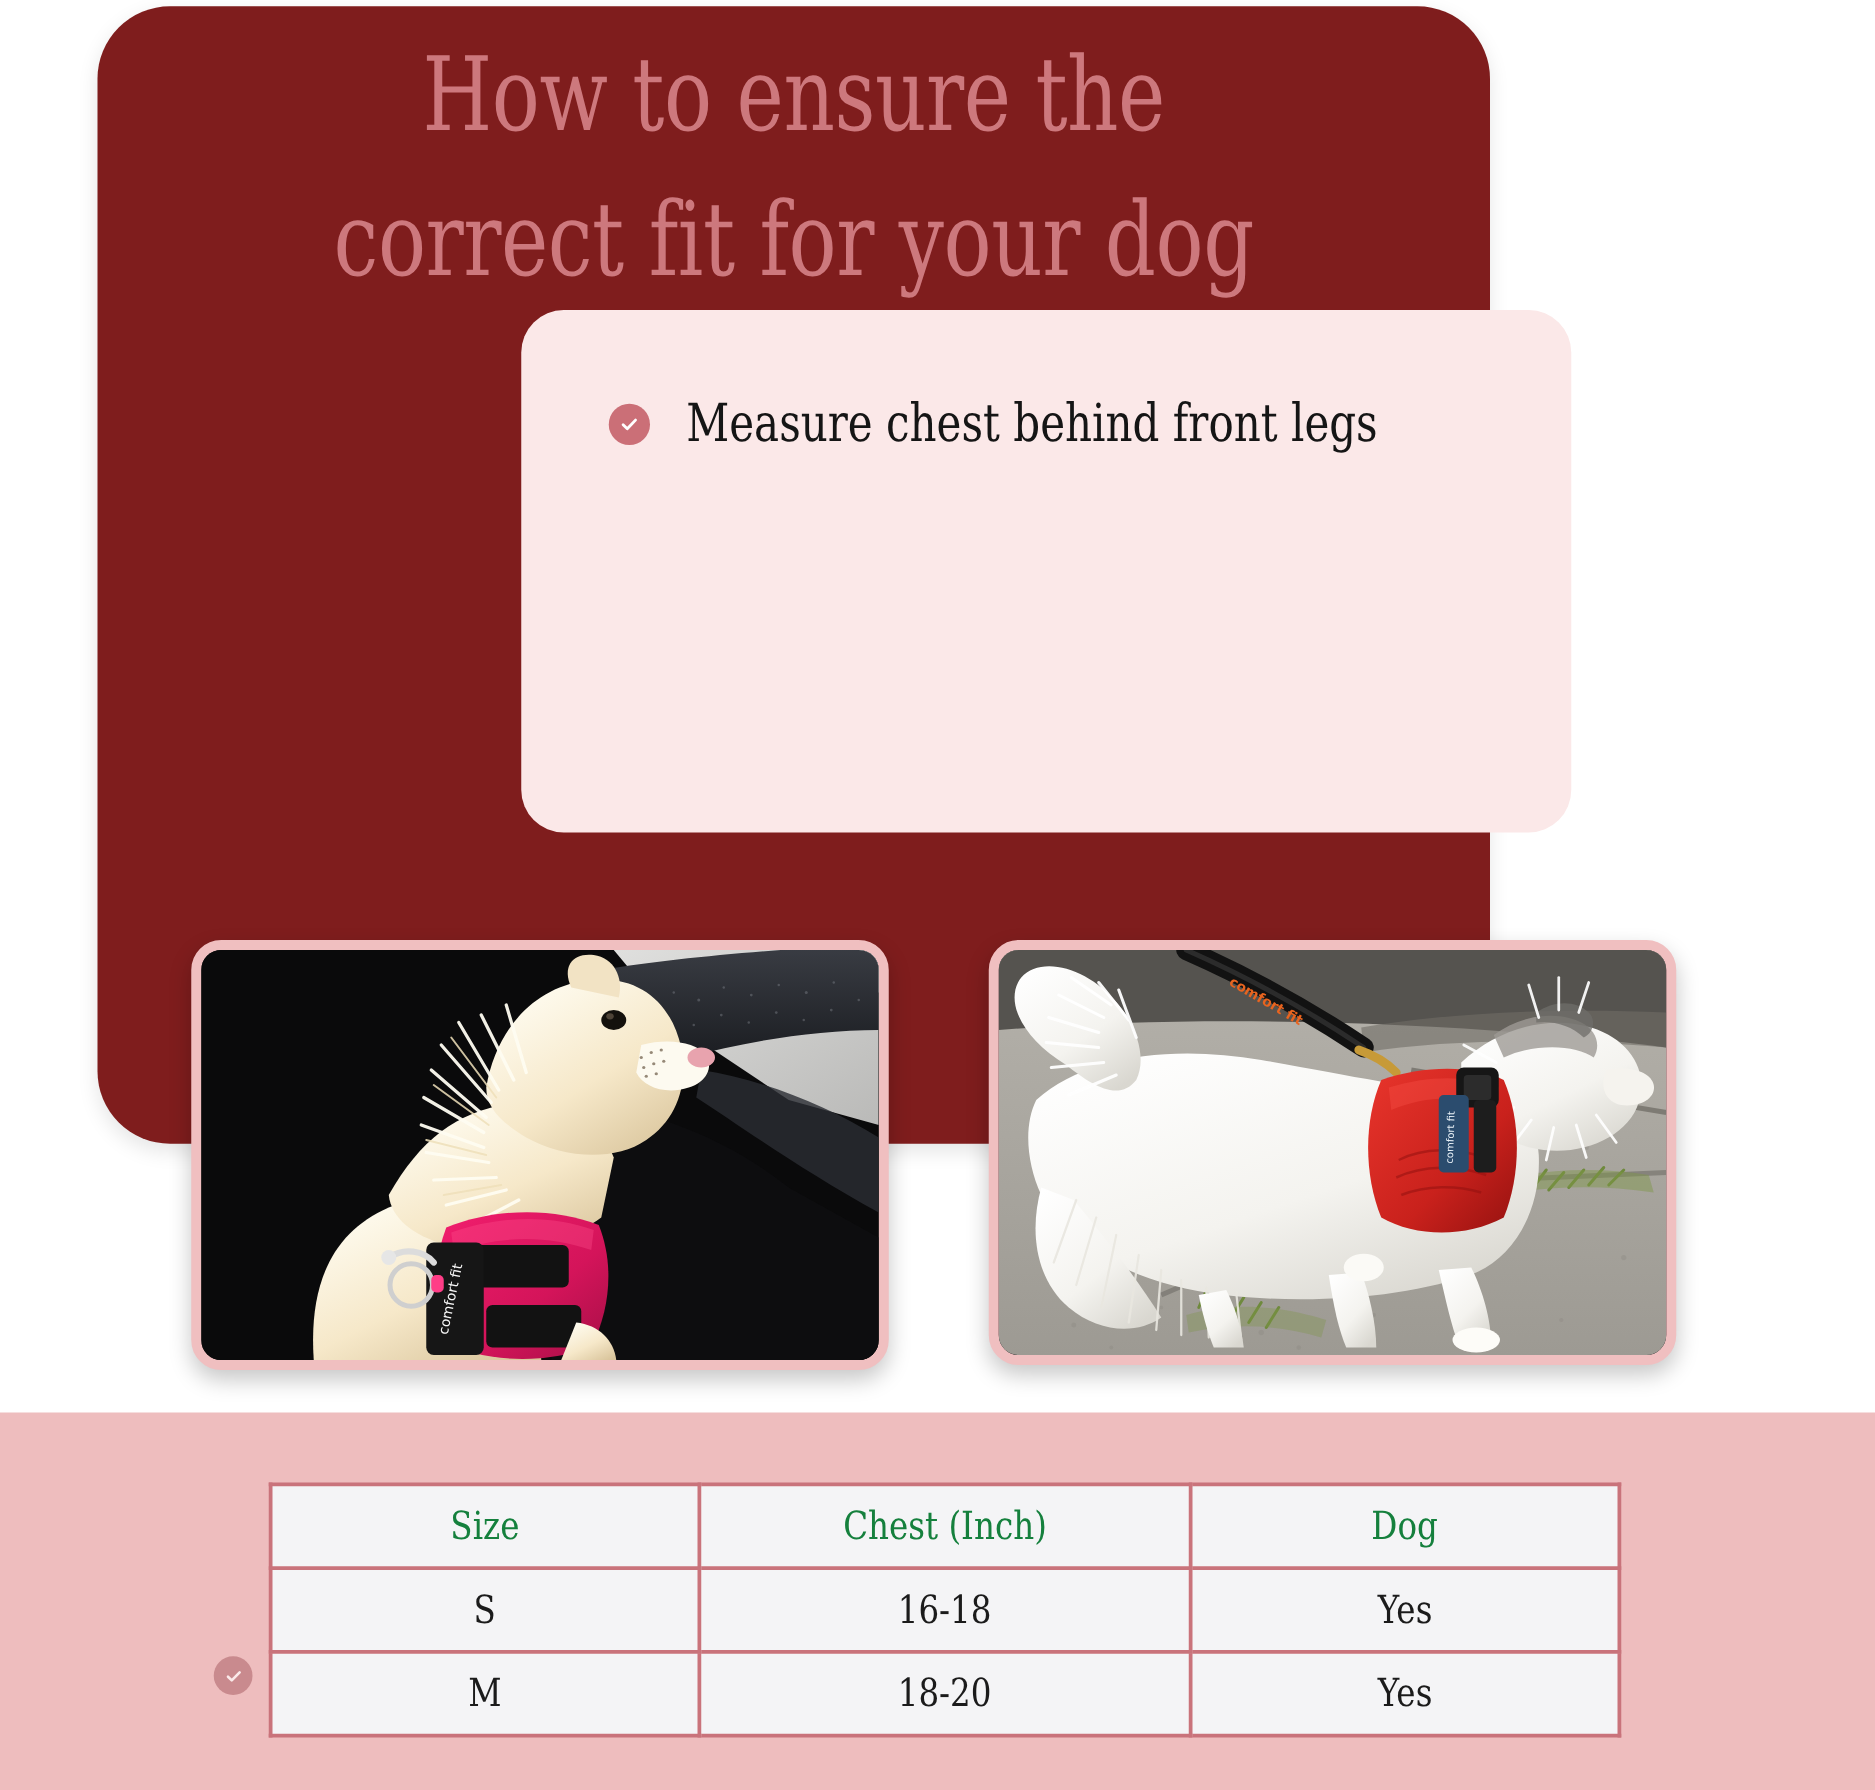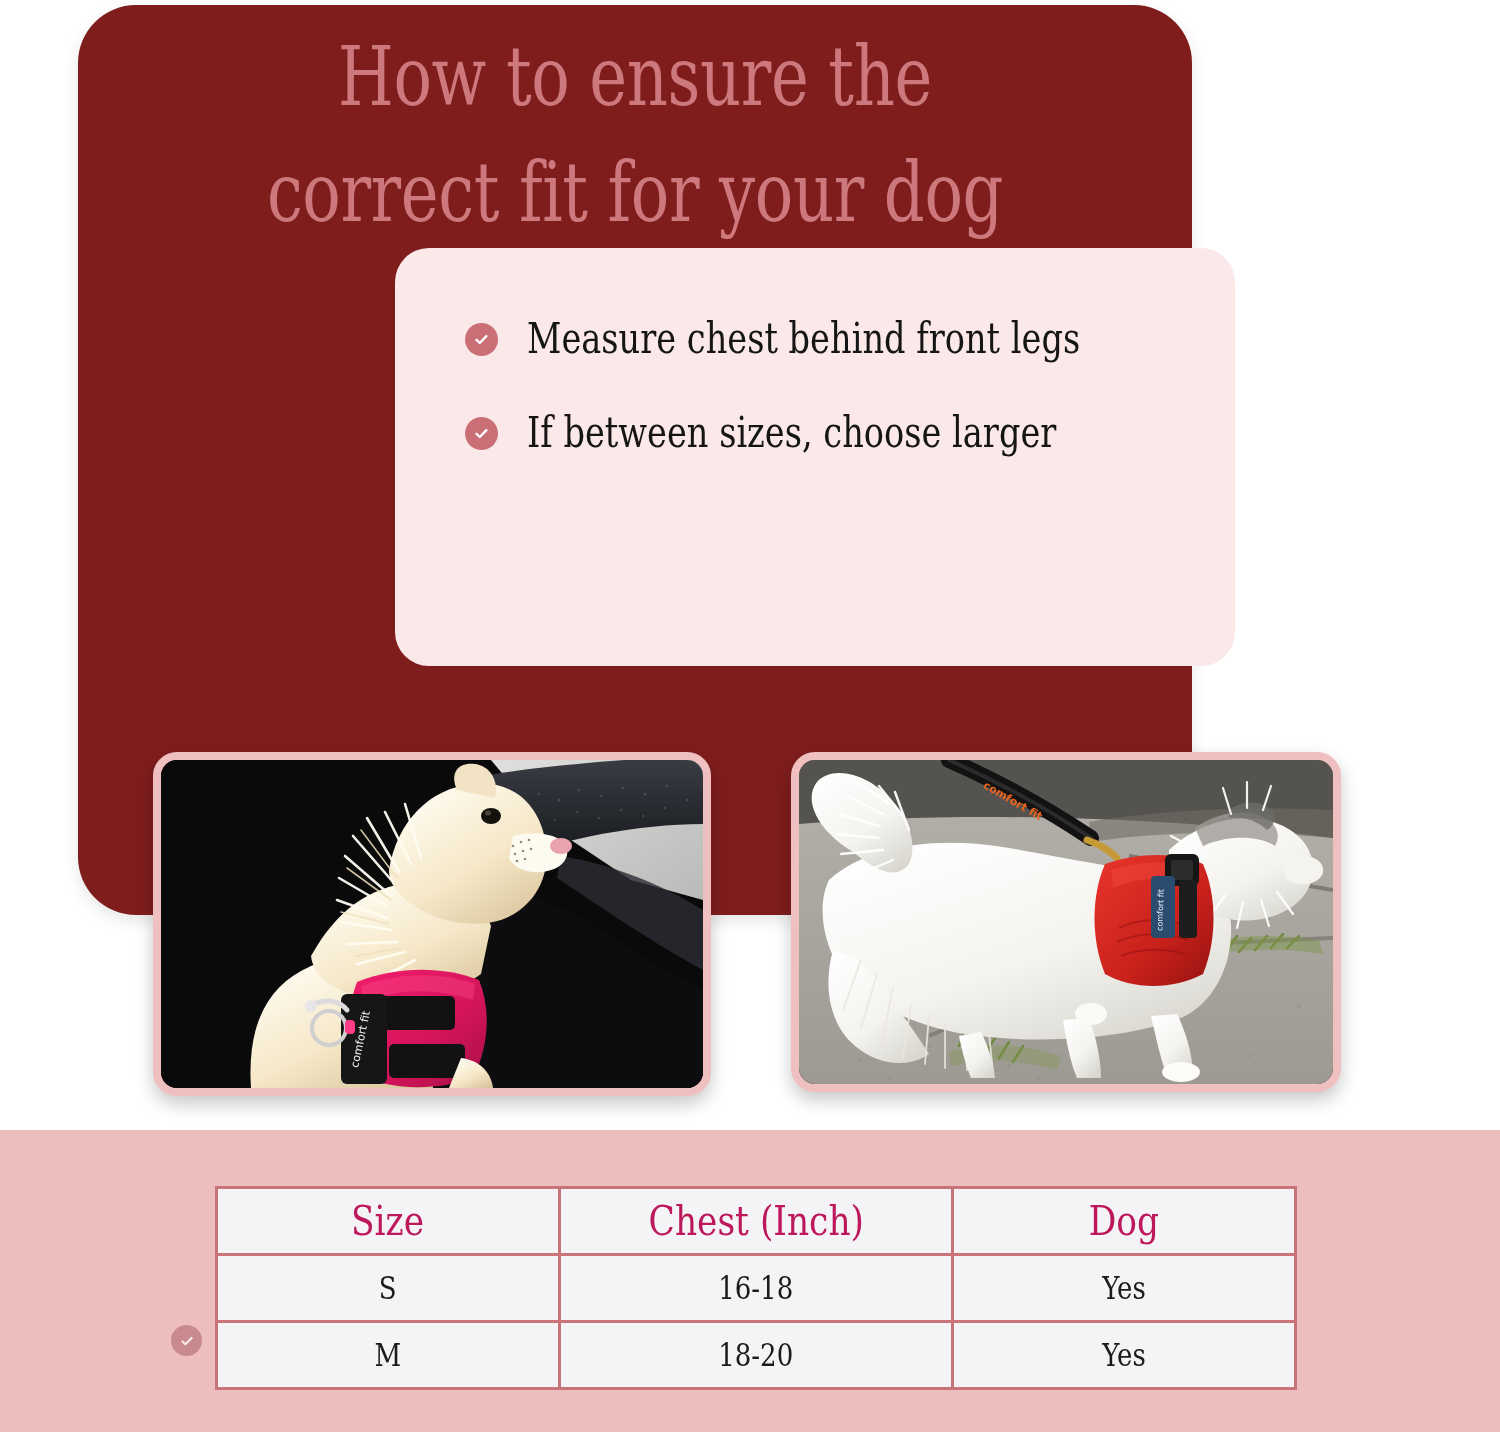--- a/index.html
+++ b/index.html
@@ -41,21 +41,21 @@
     font-weight: 400;
     transform: scaleX(0.78);
     transform-origin: 50% 0;
     white-space: nowrap;
   }
   .hero-title span { display: block; }
 
   
   .checklist-card {
     position: absolute;
-    left: 317px;
+    left: 339px;
     top: 243px;
     width: 840px;
     height: 418px;
     background: #fbe8e8;
     border-radius: 34px;
     box-sizing: border-box;
     padding: 44px 64px 40px 70px;
   }
   .check-row {
     display: flex;
@@ -119,22 +119,22 @@
   .size-table td, .size-table th {
     border: 3px solid #c9737b;
     background: #f4f4f6;
     text-align: center;
     font-family: "DejaVu Serif", serif;
     font-weight: 400;
     height: 64px;
     padding: 0;
   }
   .size-table th {
-    color: #be185d;
-    font-size: 41px;
+    color: #15803d;
+    font-size: 31px;
   }
   .size-table td {
     color: #1b1b1b;
     font-size: 31px;
   }
   .cellsquish { display: inline-block; transform: scaleX(0.84); }
 
   .row-badge {
     position: absolute;
     left: 171px;
@@ -163,28 +163,20 @@
     <div class="check-row">
       <span class="check-badge">
         <svg width="17" height="17" viewBox="0 0 17 17">
             <path d="M3.5 8.8 L6.8 12 L13.4 5.1" fill="none" stroke="#ffffff" stroke-width="2.3" stroke-linecap="round" stroke-linejoin="round"></path>
           </svg>
       </span>
       <span class="check-text">Measure chest behind front legs</span>
     </div>
 
 
-    <div class="check-row">
-      <span class="check-badge">
-        <svg width="17" height="17" viewBox="0 0 17 17">
-            <path d="M3.5 8.8 L6.8 12 L13.4 5.1" fill="none" stroke="#ffffff" stroke-width="2.3" stroke-linecap="round" stroke-linejoin="round"></path>
-          </svg>
-      </span>
-      <span class="check-text">If between sizes, choose larger</span>
-    </div>
 
 
   </div>
 </div>
 
 <div class="photo photo-left">
   <svg class="photo-canvas" viewBox="0 0 542 328" preserveAspectRatio="none">
     <defs>
       <linearGradient id="carWin" x1="0" y1="0" x2="1" y2="1">
         <stop offset="0%" stop-color="#f2f2f0"></stop>

